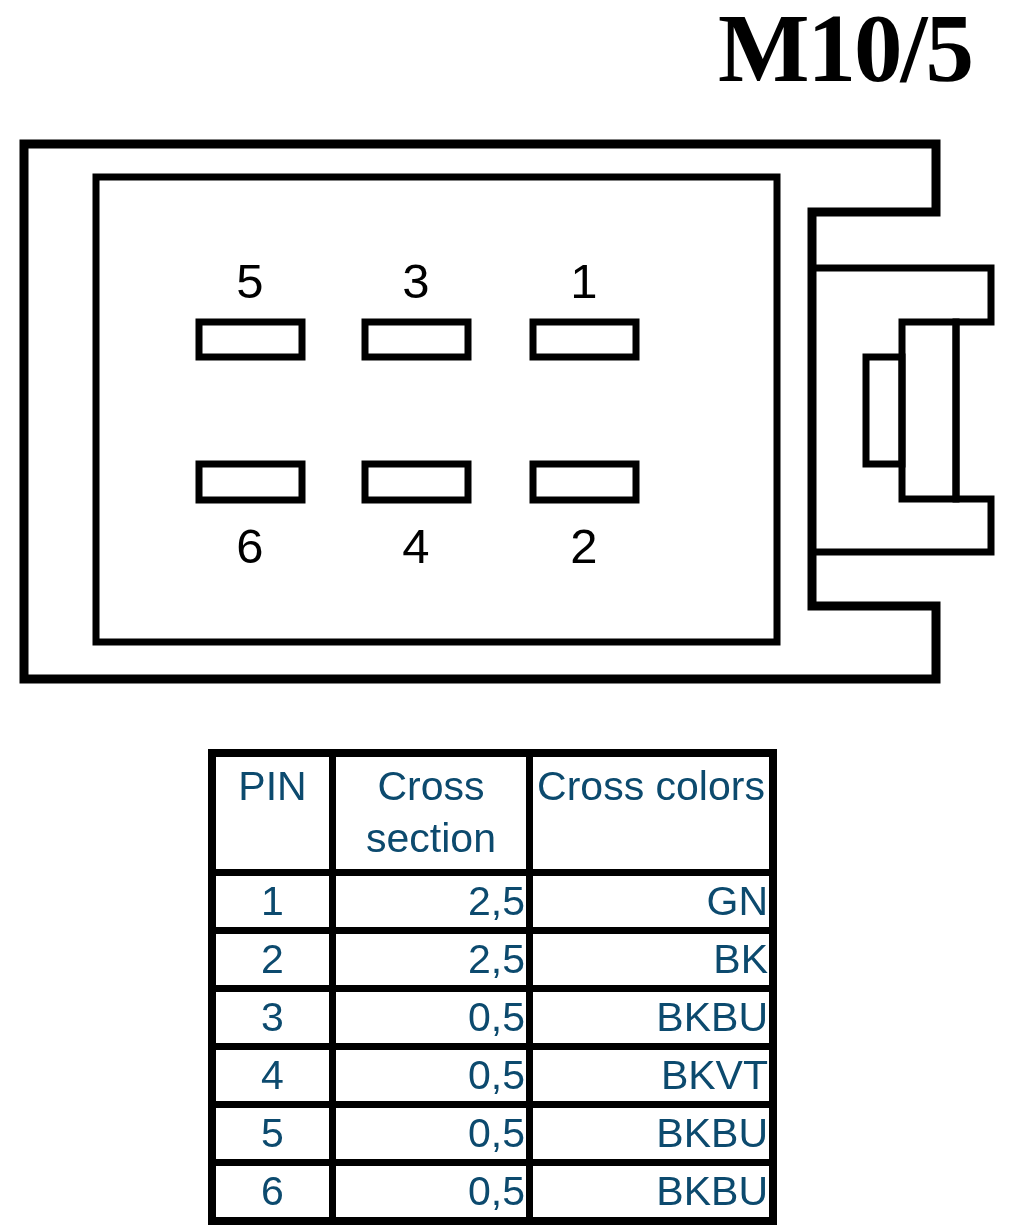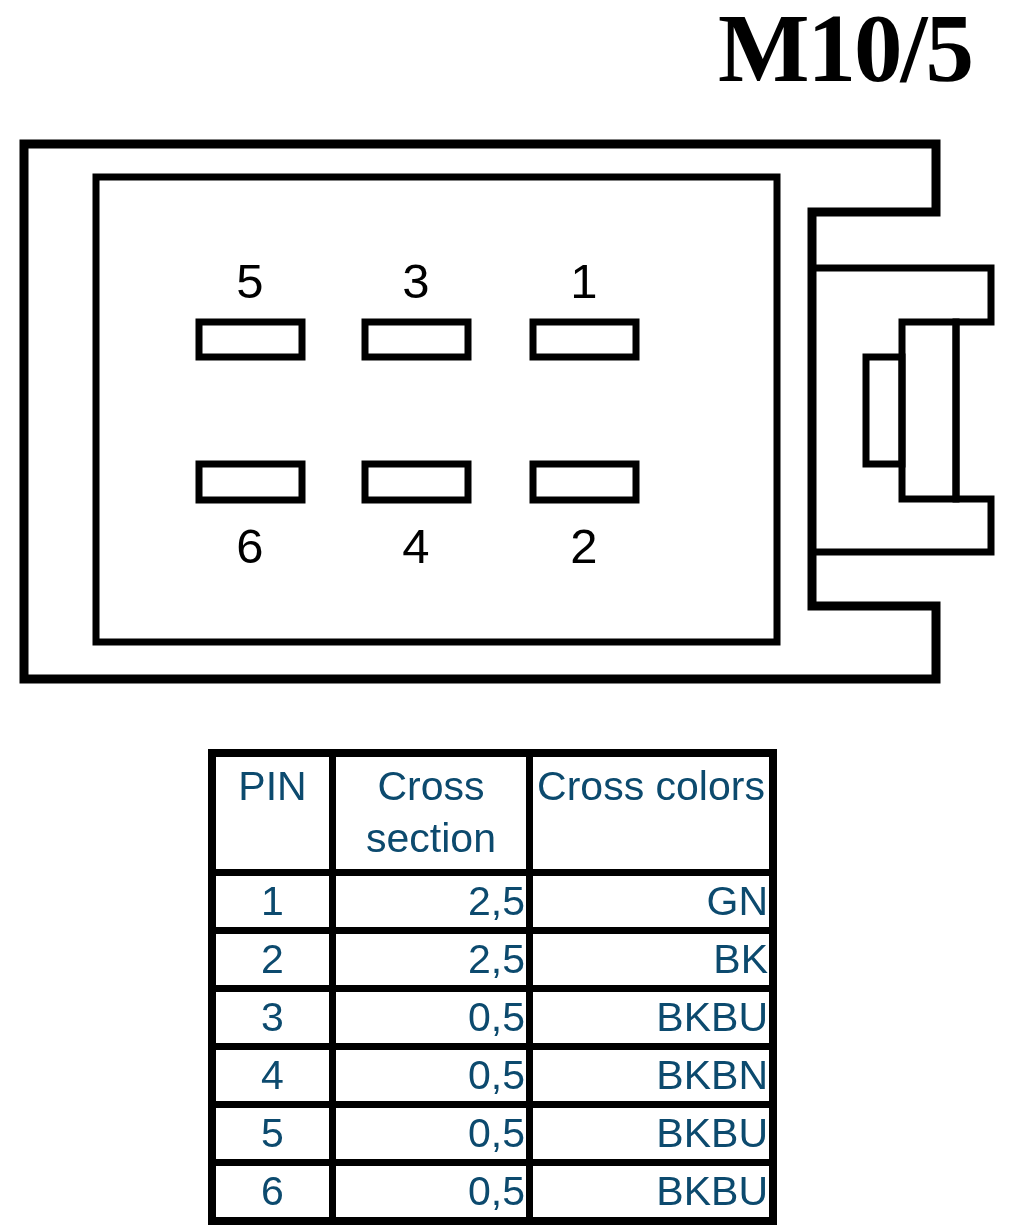--- a/index.html
+++ b/index.html
@@ -74,21 +74,21 @@
       <td class="val">BK</td>
     </tr>
     <tr>
       <td class="num">3</td>
       <td class="val">0,5</td>
       <td class="val">BKBU</td>
     </tr>
     <tr>
       <td class="num">4</td>
       <td class="val">0,5</td>
-      <td class="val">BKBN</td>
+      <td class="val">BKVT</td>
     </tr>
     <tr>
       <td class="num">5</td>
       <td class="val">0,5</td>
       <td class="val">BKBU</td>
     </tr>
     <tr>
       <td class="num">6</td>
       <td class="val">0,5</td>
       <td class="val">BKBU</td>

